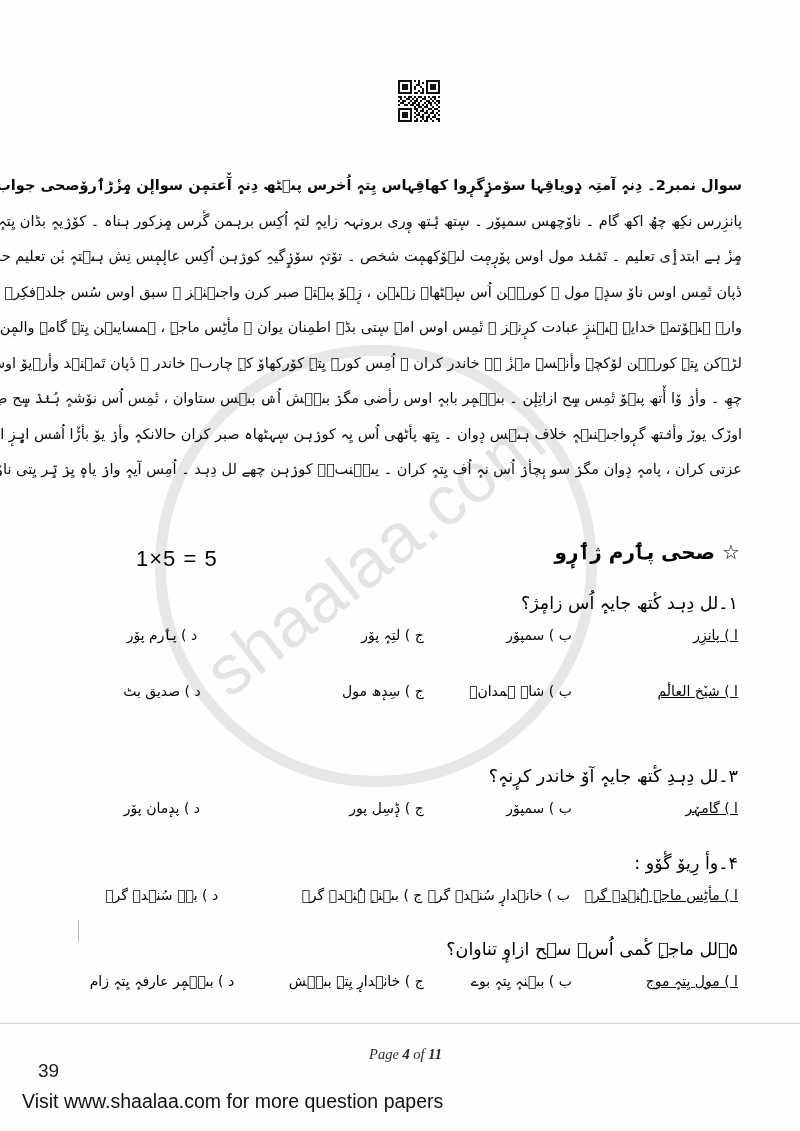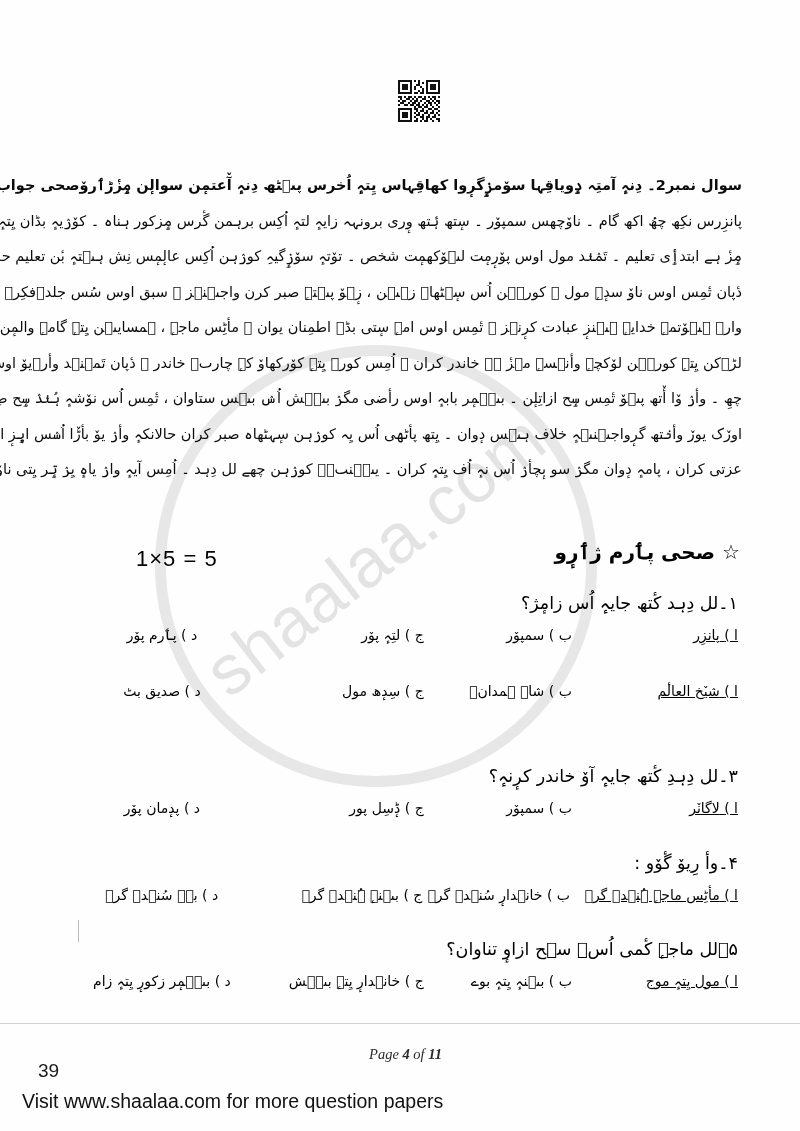--- a/index.html
+++ b/index.html
@@ -359,21 +359,21 @@
       </div>
     </div>
 
     <div class="q q3">
       <div class="q-text">
         <span>۳۔</span><span>لل دِہدِ کٔتھ جایہٕ آوٚ خاندر کرٕنہٕ؟</span>
       </div>
       <div class="q-opts">
         <div class="opt opt-a">
           <span>ا )</span>
-          <span>لاگانٚر</span>
+          <span>گامہٚر</span>
         </div>
         <div class="opt opt-b">
           <span>ب )</span>
           <span>سمپوٚر</span>
         </div>
         <div class="opt opt-c">
           <span>ج )</span>
           <span>ڈٕسِل پور</span>
         </div>
         <div class="opt opt-d">
@@ -419,21 +419,21 @@
         <div class="opt opt-b">
           <span>ب )</span>
           <span>بٮ۪نہٕ یِتہٕ بوے</span>
         </div>
         <div class="opt opt-c">
           <span>ج )</span>
           <span>خانٛدارٕ یِتہٕ بٮ۪ٛش</span>
         </div>
         <div class="opt opt-d">
           <span>د )</span>
-          <span>بٮ۪ٛمٕر زکورٕ یِتہٕ زام</span>
+          <span>بٮ۪ٛمٕر عارفہٕ یِتہٕ زام</span>
         </div>
       </div>
     </div>
 
     <div class="tick"></div>
 
     <div class="rule"></div>
     <div class="page-num">39</div>
     <div class="page-of"><span>Page </span><b>4</b><span> of </span><b>11</b></div>
     <div class="visit">Visit www.shaalaa.com for more question papers</div>

